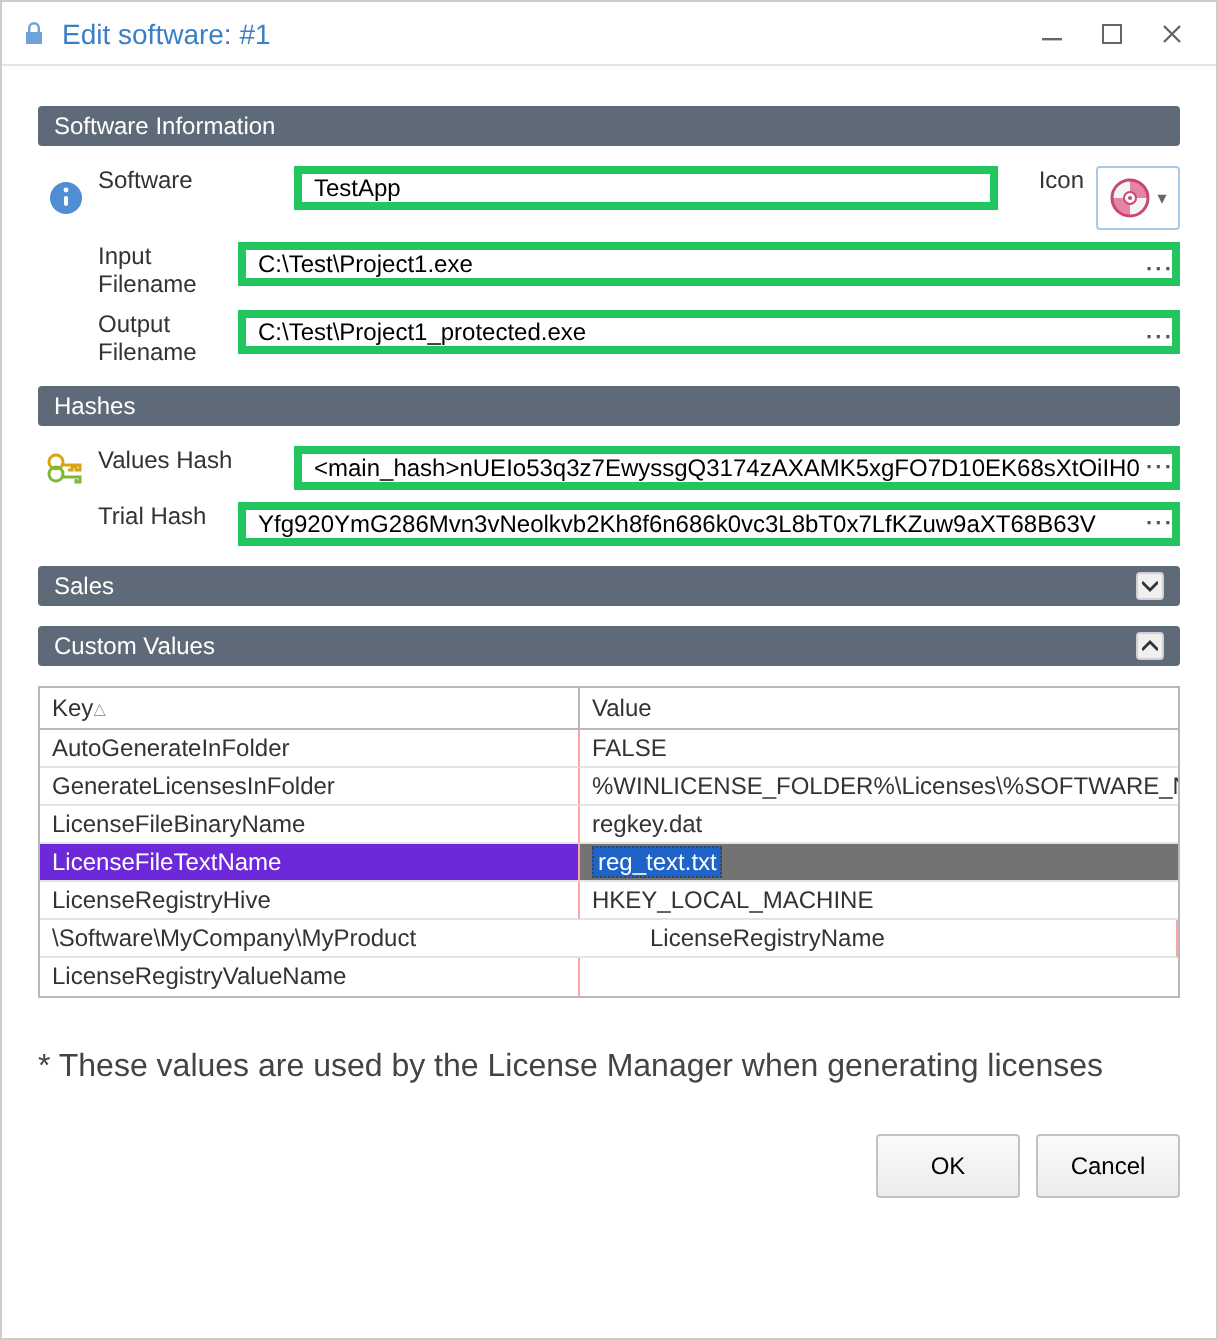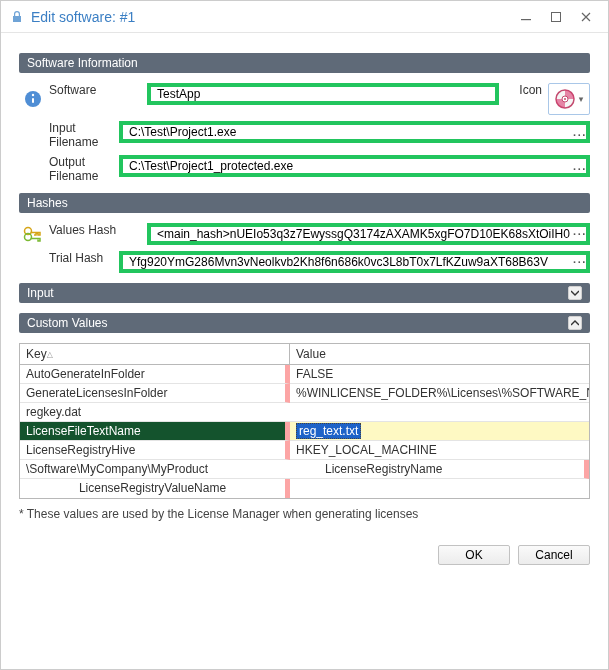--- a/index.html
+++ b/index.html
@@ -85,30 +85,30 @@
     border-radius:0;
     width:100%;
     overflow:hidden;
   }
   .thead { display:flex; background:#fff; }
   .th { border-right:1px solid #b8b8b8; border-bottom:1px solid #b8b8b8; padding:3px 6px; font-size:12px; background:#fff; position:relative; }
   .th.key { width:270px; display:flex; align-items:center; }
   .th.key .sort { color:#999; font-size:8px; }
   .th.val { flex:1; border-right:none; }
   .tr { display:flex; }
-  .td { border-right:5px solid #fca5a5; border-bottom:1px solid #e4e4e4; padding:2px 6px; font-size:12px; height:19px; line-height:15px; overflow:hidden; white-space:nowrap; text-overflow:clip; }
+  .td { border-right:1px solid #fca5a5; border-bottom:1px solid #e4e4e4; padding:2px 6px; font-size:12px; height:19px; line-height:15px; overflow:hidden; white-space:nowrap; text-overflow:clip; }
   .td.key { width:270px; }
   .td.val { flex:1; border-right:none; }
-  .tr:last-child .td { border-bottom:none;text-align:center; }
-  .tr.selected .td.key { background:#14532d; color:#fff; }
-  .tr.selected .td.val { background:#fef9c3; }
+  .tr:last-child .td { border-bottom:none; }
+  .tr.selected .td.key { background:#6d28d9; color:#fff; }
+  .tr.selected .td.val { background:#737373; }
   .tr.selected .td.val span { border:1px dotted #444; background:#1e63c8; color:#fff; padding:0 2px; }
-  .footnote { margin-top:8px; font-size:12px; color:#444; }
+  .footnote { margin-top:26px; font-size:16px; color:#444; }
   .button-row { display:flex; justify-content:flex-end; gap:8px; margin-top:24px; }
-  .btn { min-width:72px; height:20px; border:1px solid #c2c2c2; background:linear-gradient(#fafafa,#ececec); border-radius:2px; font-size:12px; font-family:inherit; cursor:pointer; }
+  .btn { min-width:72px; height:32px; border:1px solid #c2c2c2; background:linear-gradient(#fafafa,#ececec); border-radius:2px; font-size:12px; font-family:inherit; cursor:pointer; }
 </style>
 </head>
 <body>
 
 <div class="titlebar">
   <div class="appicon">
     <svg width="14" height="14" viewBox="0 0 14 14">
         <path d="M4 6V4a3 3 0 016 0v2h1v6H3V6h1zm1.2 0h3.6V4a1.8 1.8 0 10-3.6 0v2z" fill="#6fa3d6"></path>
       </svg>
   </div>
@@ -199,21 +199,21 @@
 
   <div class="row">
     <div class="label noicon">Trial Hash</div>
     <div class="input-wrap">
       <input class="input pad-ellipsis" value="Yfg920YmG286Mvn3vNeolkvb2Kh8f6n686k0vc3L8bT0x7LfKZuw9aXT68B63V" style="">
       <span class="ellipsis">···</span>
     </div>
   </div>
 
   <div class="section-header" style="margin-bottom:4px">
-    <span>Input</span>
+    <span>Sales</span>
     <span class="toggle">
       <svg width="8" height="8" viewBox="0 0 8 8">
           <path d="M0 2 L4 6 L8 2" fill="none" stroke="#333" stroke-width="1.4"></path>
         </svg>
     </span>
   </div>
 
   <div class="section-header">
     <span>Custom Values</span>
     <span class="toggle">
@@ -234,20 +234,21 @@
     <div id="tbody">
         <div class="tr">
           <div class="td key">AutoGenerateInFolder</div>
           <div class="td val">FALSE</div>
         </div>
         <div class="tr">
           <div class="td key">GenerateLicensesInFolder</div>
           <div class="td val">%WINLICENSE_FOLDER%\Licenses\%SOFTWARE_N</div>
         </div>
         <div class="tr">
+          <div class="td key">LicenseFileBinaryName</div>
           <div class="td val">regkey.dat</div>
         </div>
         <div class="tr selected">
           <div class="td key">LicenseFileTextName</div>
           <div class="td val"><span>reg_text.txt</span></div>
         </div>
         <div class="tr">
           <div class="td key">LicenseRegistryHive</div>
           <div class="td val">HKEY_LOCAL_MACHINE</div>
         </div>

